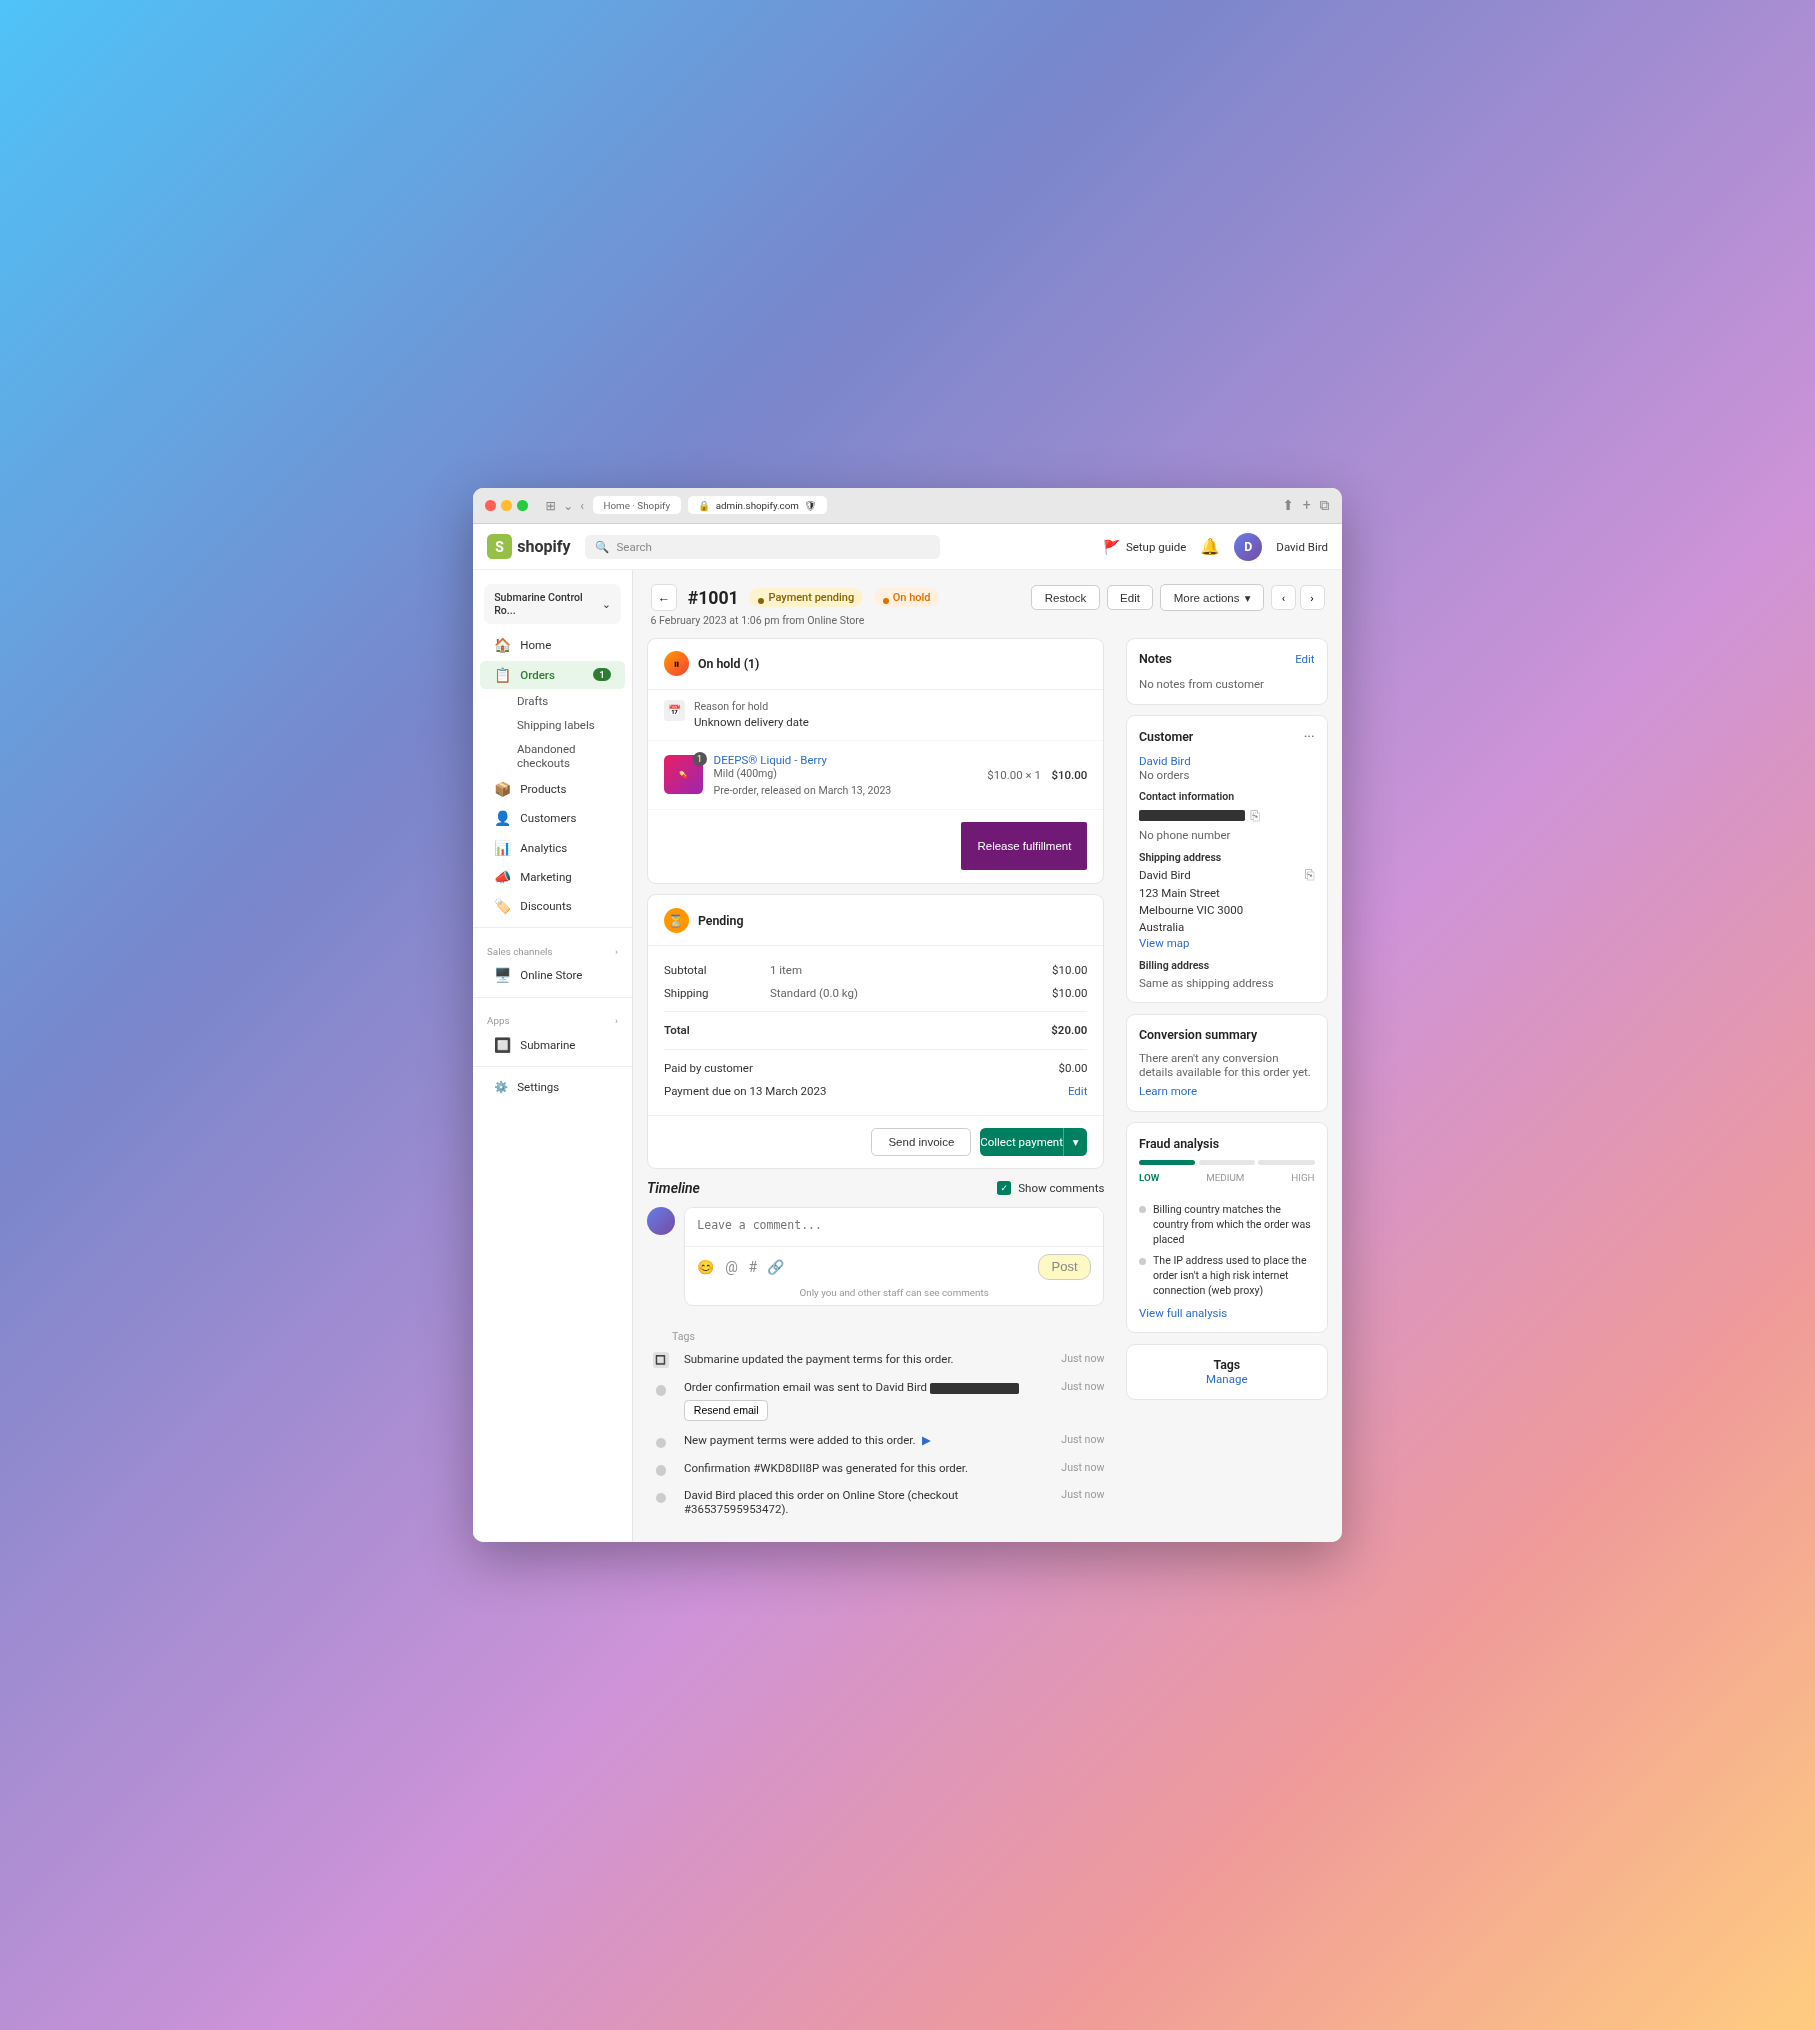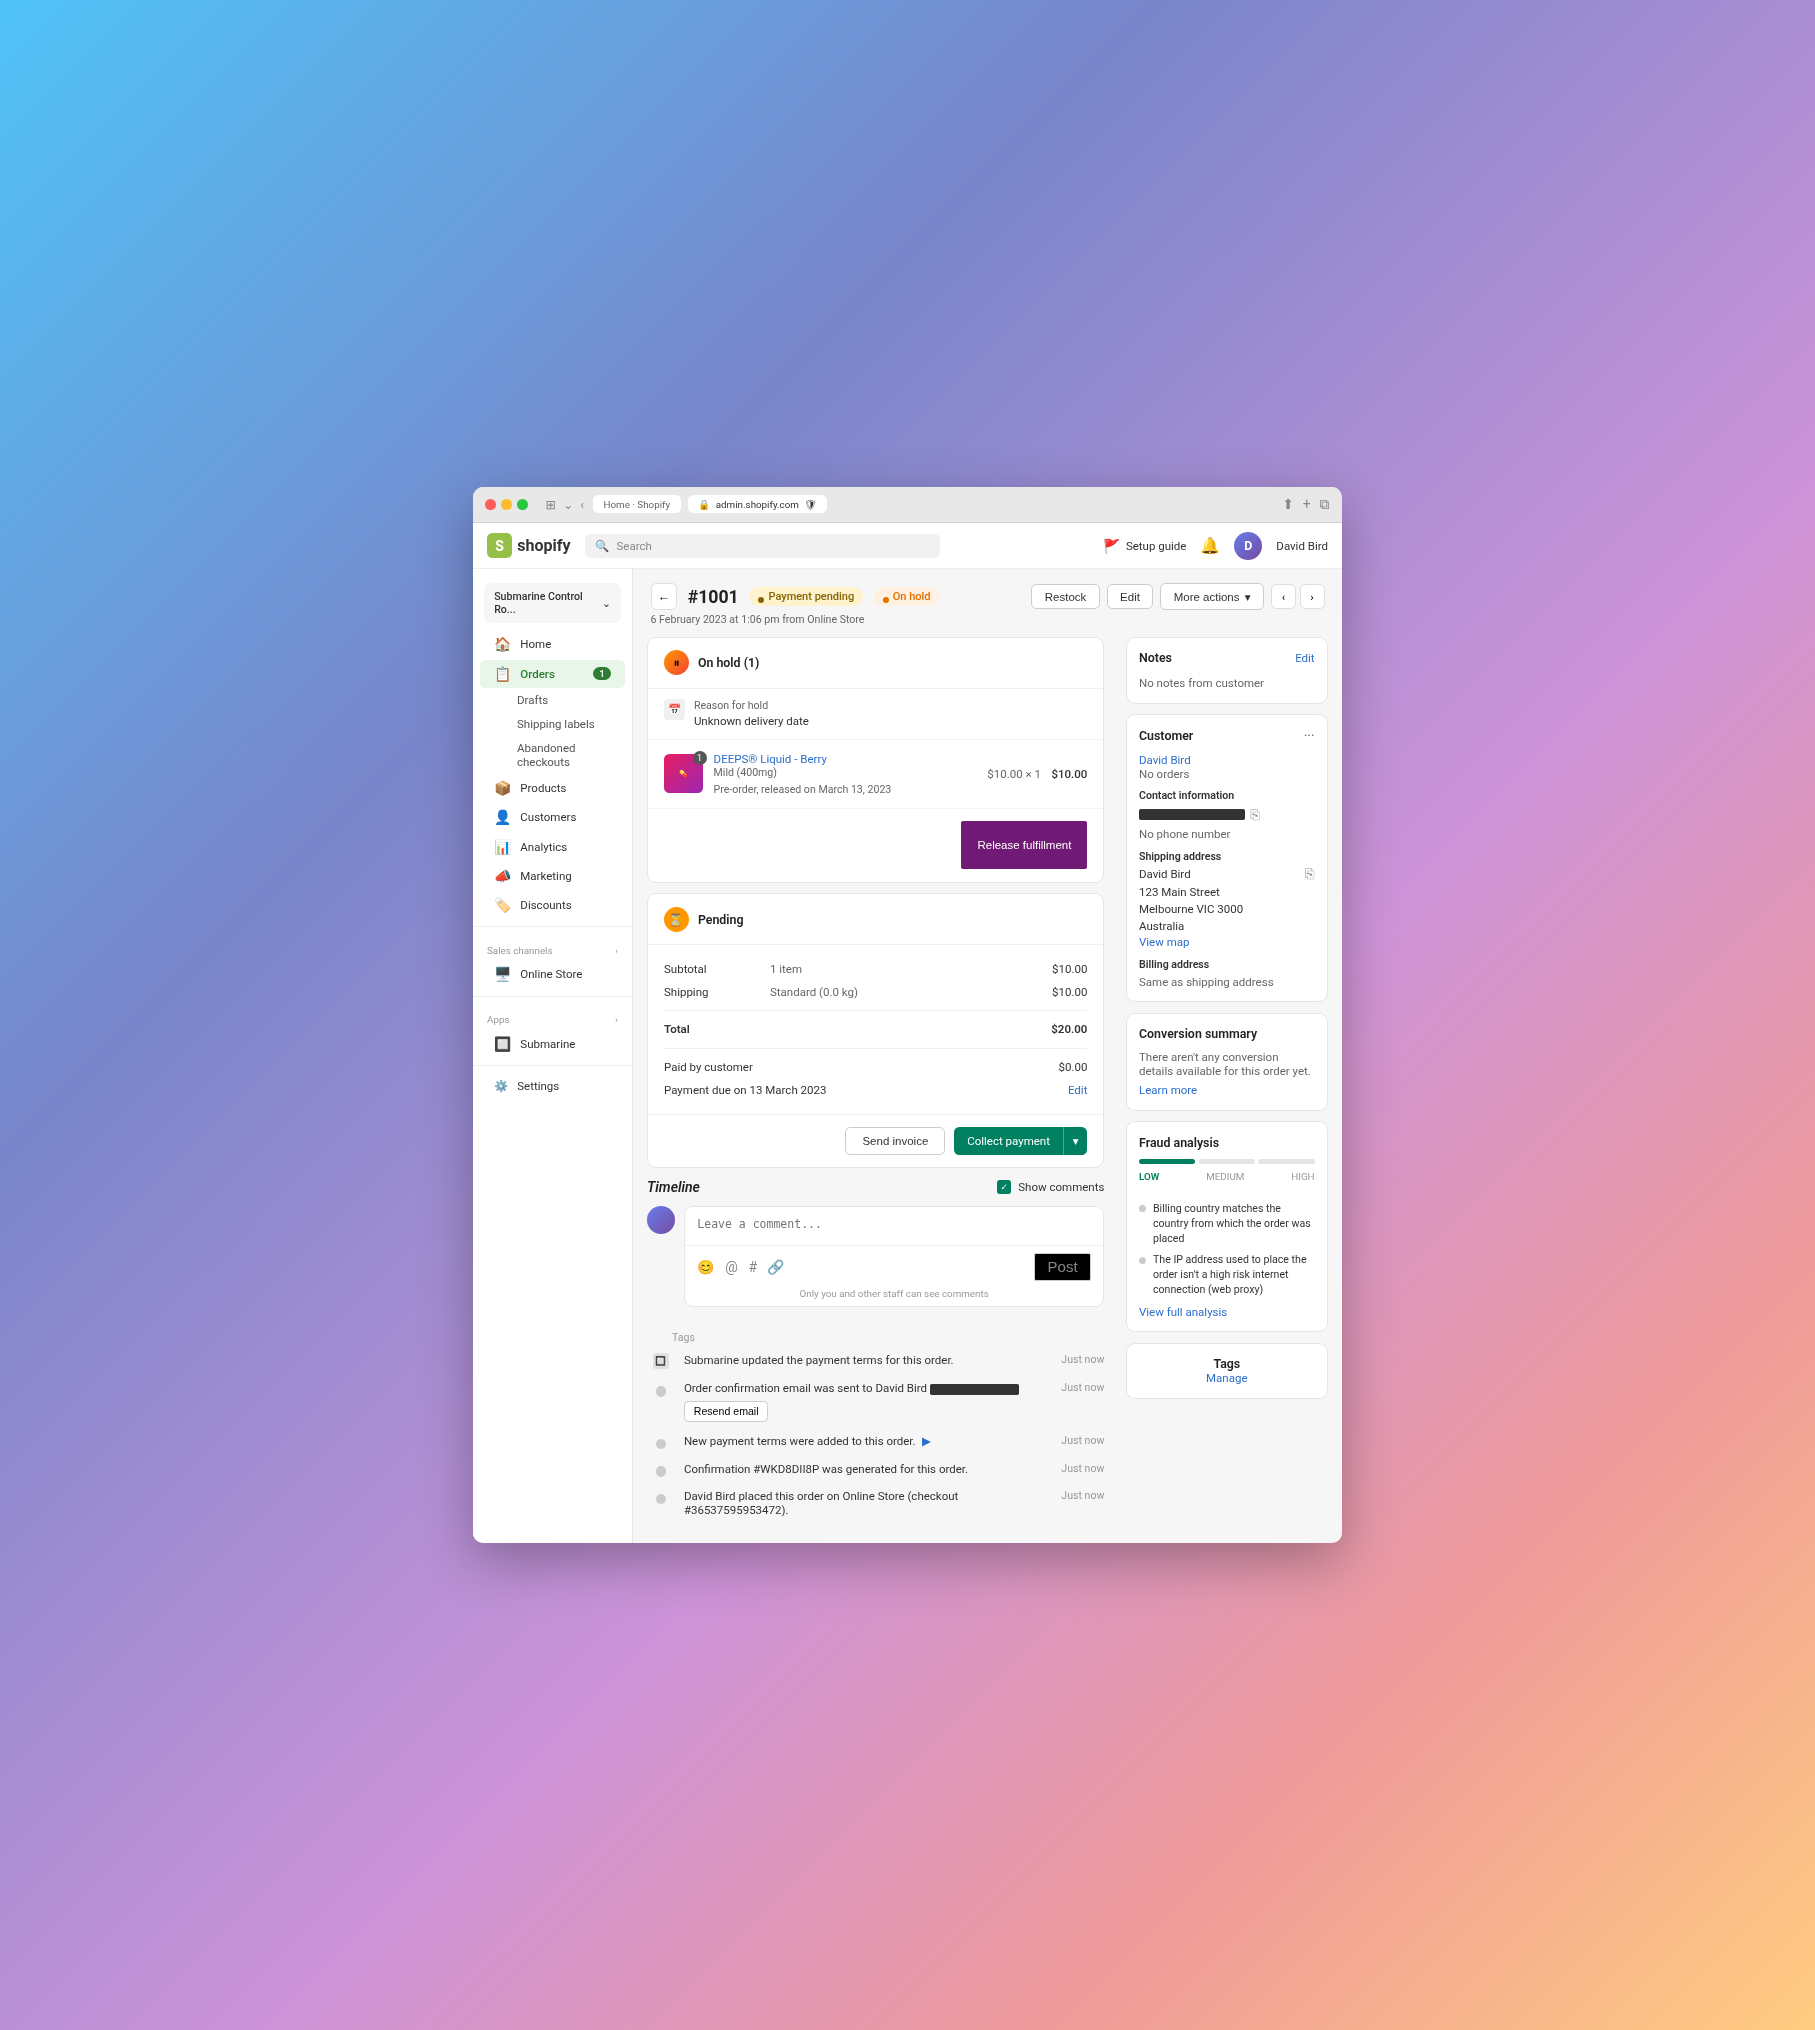--- a/index.html
+++ b/index.html
@@ -417,21 +417,21 @@
       display: flex;
       align-items: center;
       background: #008060;
       color: white;
       border: none;
       border-radius: 5.3px;
       font-size: 11.5px;
       cursor: pointer;
       overflow: hidden;
     }
-    .btn-green-split .main-part { padding: 7px 13px; }
+    .btn-green-split .main-part { padding: 7px 0; }
     .btn-green-split .split-divider { width: 0.9px; background: rgba(255,255,255,0.3); height: 100%; }
     .btn-green-split .arrow-part { padding: 7px 8.9px; }
 
     
     .timeline-header {
       display: flex;
       align-items: center;
       justify-content: space-between;
       margin-bottom: 10.6px;
     }
@@ -471,24 +471,24 @@
       display: flex;
       align-items: center;
       padding: 7px 12.4px;
       border-top: 0.9px solid #f0f0f0;
       gap: 10.6px;
     }
     .comment-icon { font-size: 14px; color: #888; cursor: pointer; }
     .post-btn {
       margin-left: auto;
       padding: 4.4px 12.4px;
-      background: #000000;
+      background: #fef9c3;
       border: 0.9px solid #ccc;
-      border-radius: 2px;
-      font-size: 15px;
+      border-radius: 11px;
+      font-size: 13px;
       color: #888;
       cursor: pointer;
     }
     .comment-note {
       font-size: 9.8px;
       color: #999;
       text-align: center;
       padding: 0 12.4px 7px;
     }
     .timeline-section-label {

